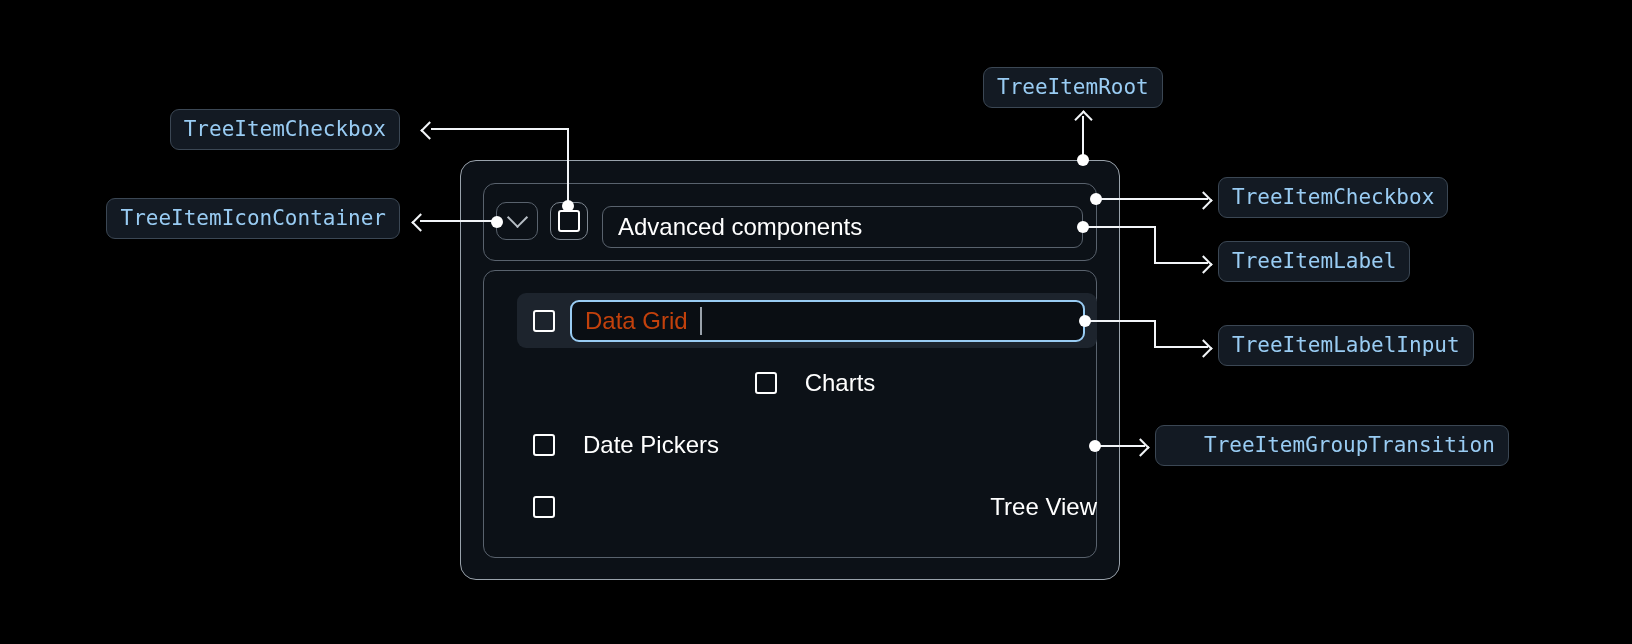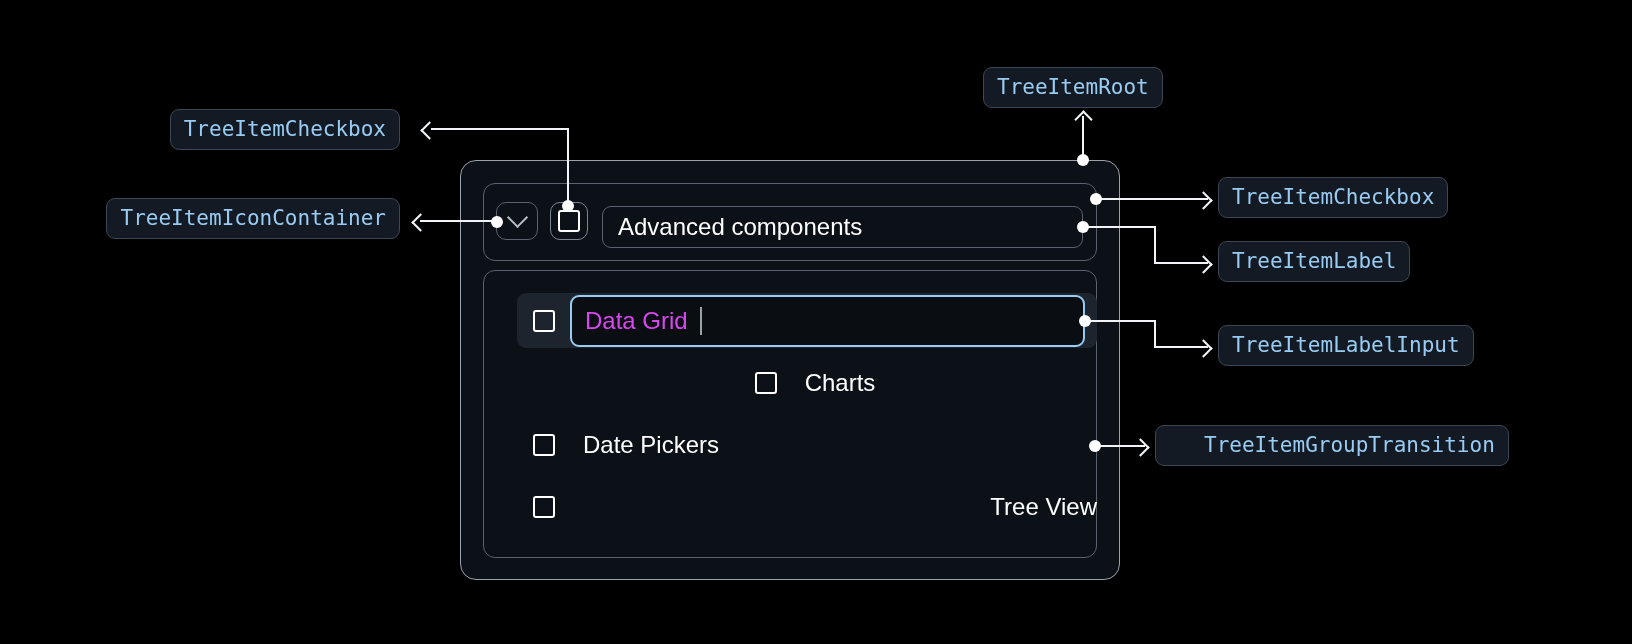--- a/index.html
+++ b/index.html
@@ -66,23 +66,23 @@
     border:1.5px solid #59626d;border-radius:12px;box-sizing:border-box;
   }
   .row{
     position:absolute;left:517px;width:580px;height:55px;
     display:flex;align-items:center;box-sizing:border-box;
   }
   .row .cbx{margin-left:16px;flex:none;}
   .row-label{margin-left:28px;color:#fff;font-size:24px;}
   .row-selected{background:#1d242d;border-radius:9px;}
   .label-input{
-    margin-left:15px;width:515px;height:52px;box-sizing:border-box;
+    margin-left:15px;width:515px;height:42px;box-sizing:border-box;
     background:#0a0e13;border:2px solid #99ccf3;border-radius:9px;
-    color:#d946ef;font-size:24px;font-family:"Liberation Sans",sans-serif;
+    color:#c2410c;font-size:24px;font-family:"Liberation Sans",sans-serif;
     padding:0 0 0 13px;outline:none;
   }
   .caret{position:absolute;left:700px;top:307px;width:2px;height:28px;background:#9aa2ab;}
 </style>
 </head>
 <body>
 
 <div class="stage">
 
   <div class="root-box"></div>

